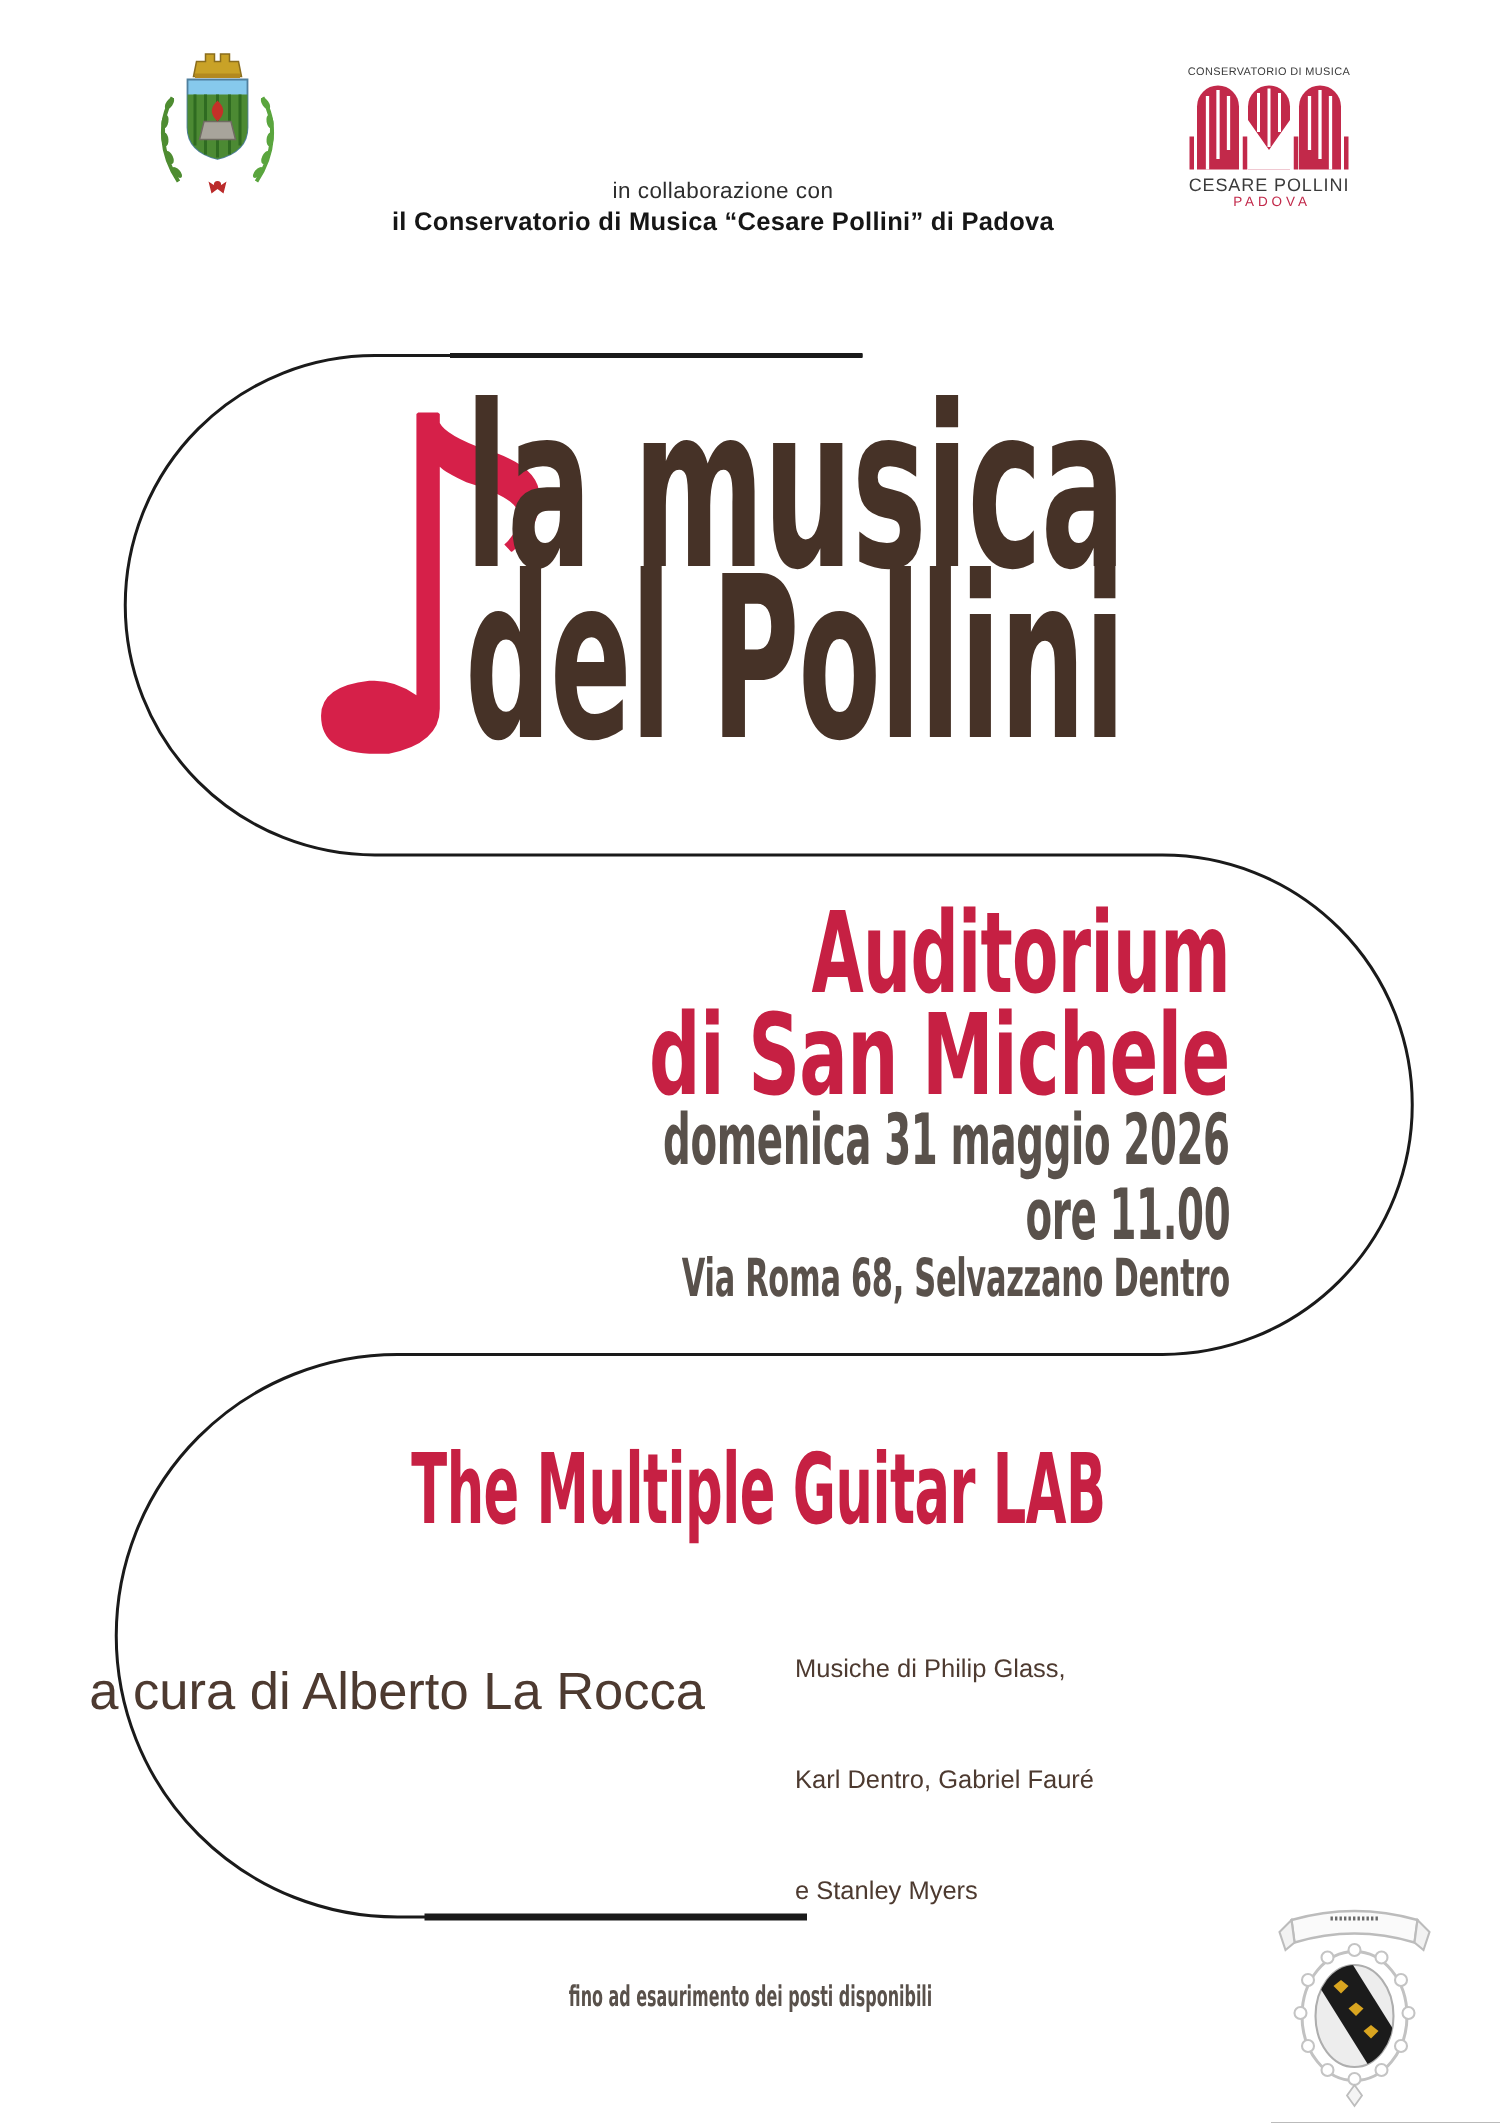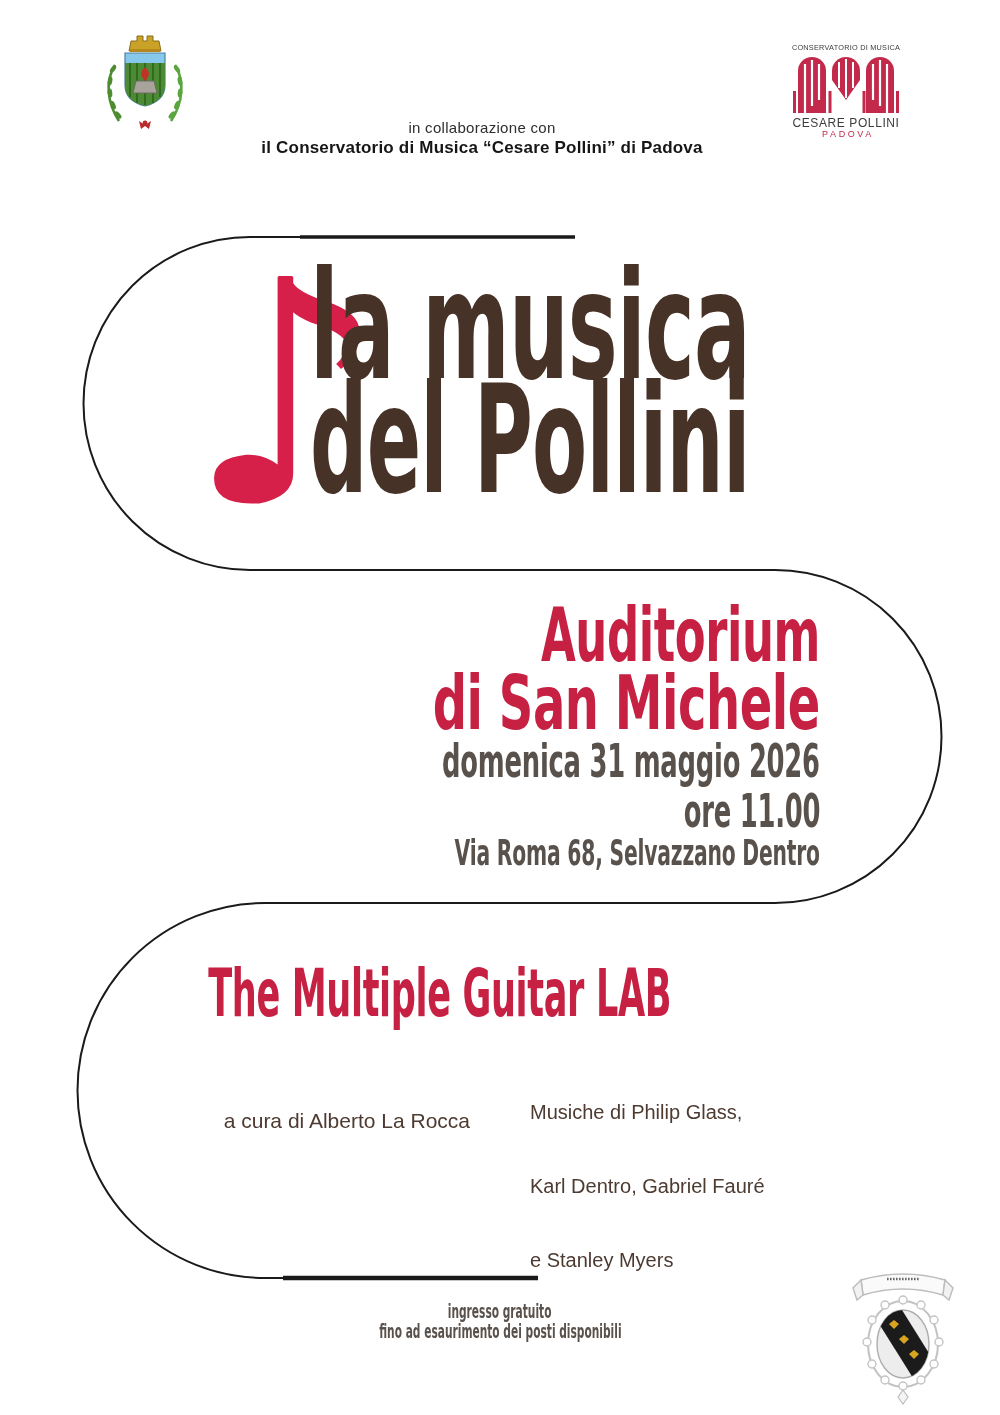--- a/index.html
+++ b/index.html
@@ -17,25 +17,25 @@
   .script-title{
     font-family:"DejaVu Serif",serif;font-style:italic;font-weight:500;
     font-size:41px;color:#141414;text-align:center;letter-spacing:1px;
   }
   .collab1{font-size:15px;color:#2e2e2e;text-align:center;letter-spacing:.3px;}
   .collab2{font-size:17px;font-weight:bold;color:#161616;text-align:center;letter-spacing:.2px;}
   .title-line{font-size:150px;color:var(--dark-brown);transform-origin:0 50%;}
   .note-glyph{font-family:"DejaVu Sans",sans-serif;font-size:310px;color:var(--note-red);}
   .venue-line{color:var(--accent-red);font-size:75px;transform-origin:100% 50%;}
   .meta-line{color:var(--gray-brown);transform-origin:100% 50%;}
-  .lab-wrap{left:0;right:0;text-align:left;padding-left:11px;}
+  .lab-wrap{left:0;right:0;text-align:center;padding-left:11px;}
   .lab-title{display:inline-block;font-size:65px;color:var(--accent-red);transform:scaleX(.54);transform-origin:50% 50%;}
   .ens-bold{font-size:27px;font-weight:bold;color:var(--dark-brown);text-align:right;}
-  .ens-reg{font-size:21px;color:#4d3a30;text-align:right;}
-  .musiche{font-size:20px;color:#4d3a30;line-height:37px;white-space:pre-line;}
+  .ens-reg{font-size:35px;color:#4d3a30;text-align:right;}
+  .musiche{font-size:17px;color:#4d3a30;line-height:37px;white-space:pre-line;}
   .footer-line{left:0;right:0;text-align:center;color:var(--gray-brown);font-size:19px;}
   .footer-line span{display:inline-block;transform:scaleX(.56);transform-origin:50% 50%;font-family:"DejaVu Sans",sans-serif;font-weight:bold;}
   svg{position:absolute;}
   .logo-top{font-size:7.3px;fill:#3b3b3b;letter-spacing:.25px;}
   .logo-name{font-size:12px;fill:#3b3b3b;letter-spacing:.6px;font-weight:500;}
   .logo-city{font-size:9px;fill:var(--logo-red);letter-spacing:2.6px;}
 </style>
 </head>
 <body>
 
@@ -142,23 +142,20 @@
   <div class="abs lab-wrap" style="top:961px;">
     <span class="disp lab-title">The Multiple Guitar LAB</span>
   </div>
   <div class="abs ens-reg" style="right:530px;top:1110px;">a cura di Alberto La Rocca</div>
   <div class="abs musiche" style="left:530px;top:1057px;">
     <div>Musiche di Philip Glass,</div>
     <div>Karl Dentro, Gabriel Fauré</div>
     <div>e Stanley Myers</div>
   </div>
 
-  <div class="abs footer-line" style="top:1302px;">
-    <span>ingresso gratuito</span>
-  </div>
   <div class="abs footer-line" style="top:1322px;">
     <span>fino ad esaurimento dei posti disponibili</span>
   </div>
 
   <svg style="left:851px;top:1262px;" width="104" height="145" viewBox="0 0 104 145">
 
     <g>
       <path d="M10,18 Q52,6 94,18 L92,33 Q52,21 12,33 Z" fill="#fafafa" stroke="#bcbcbc" stroke-width="1.6"></path>
       <path d="M10,18 L2,26 L6,38 L12,33 Z" fill="#f2f2f2" stroke="#bcbcbc" stroke-width="1.4"></path>
       <path d="M94,18 L102,26 L98,38 L92,33 Z" fill="#f2f2f2" stroke="#bcbcbc" stroke-width="1.4"></path>

